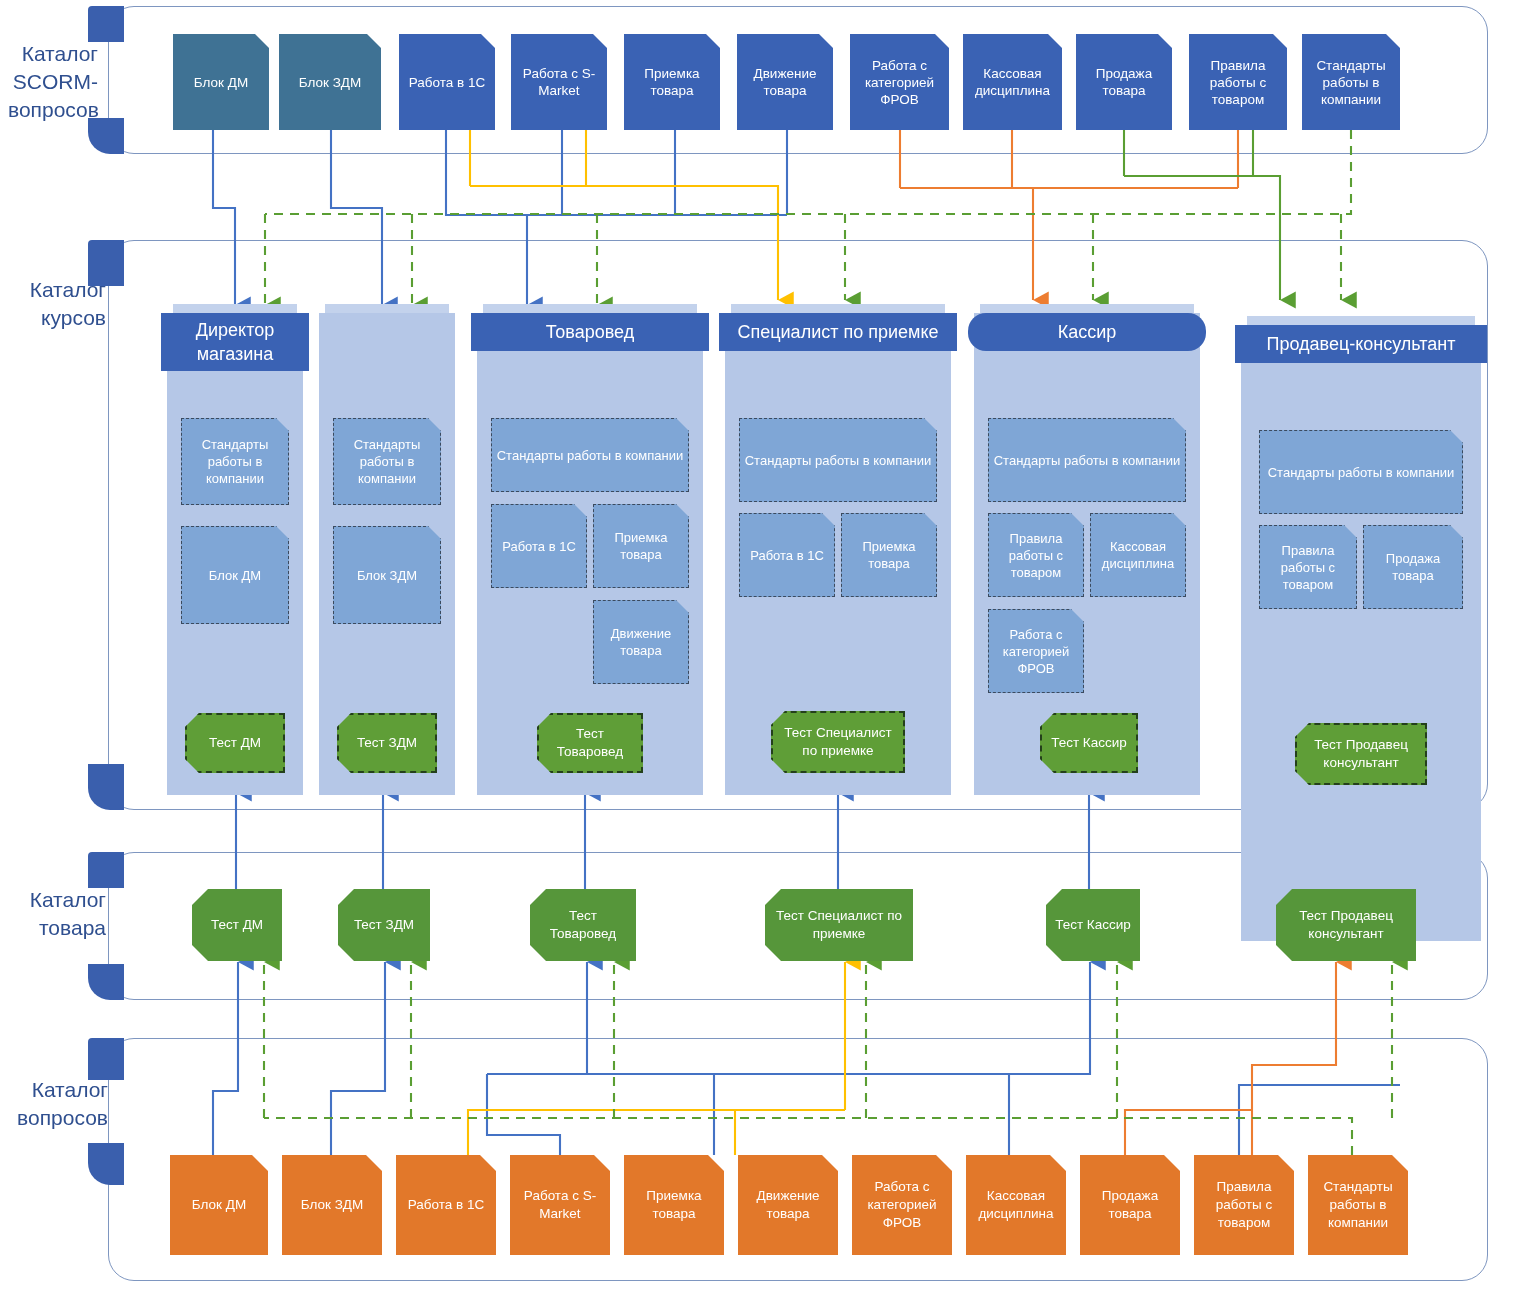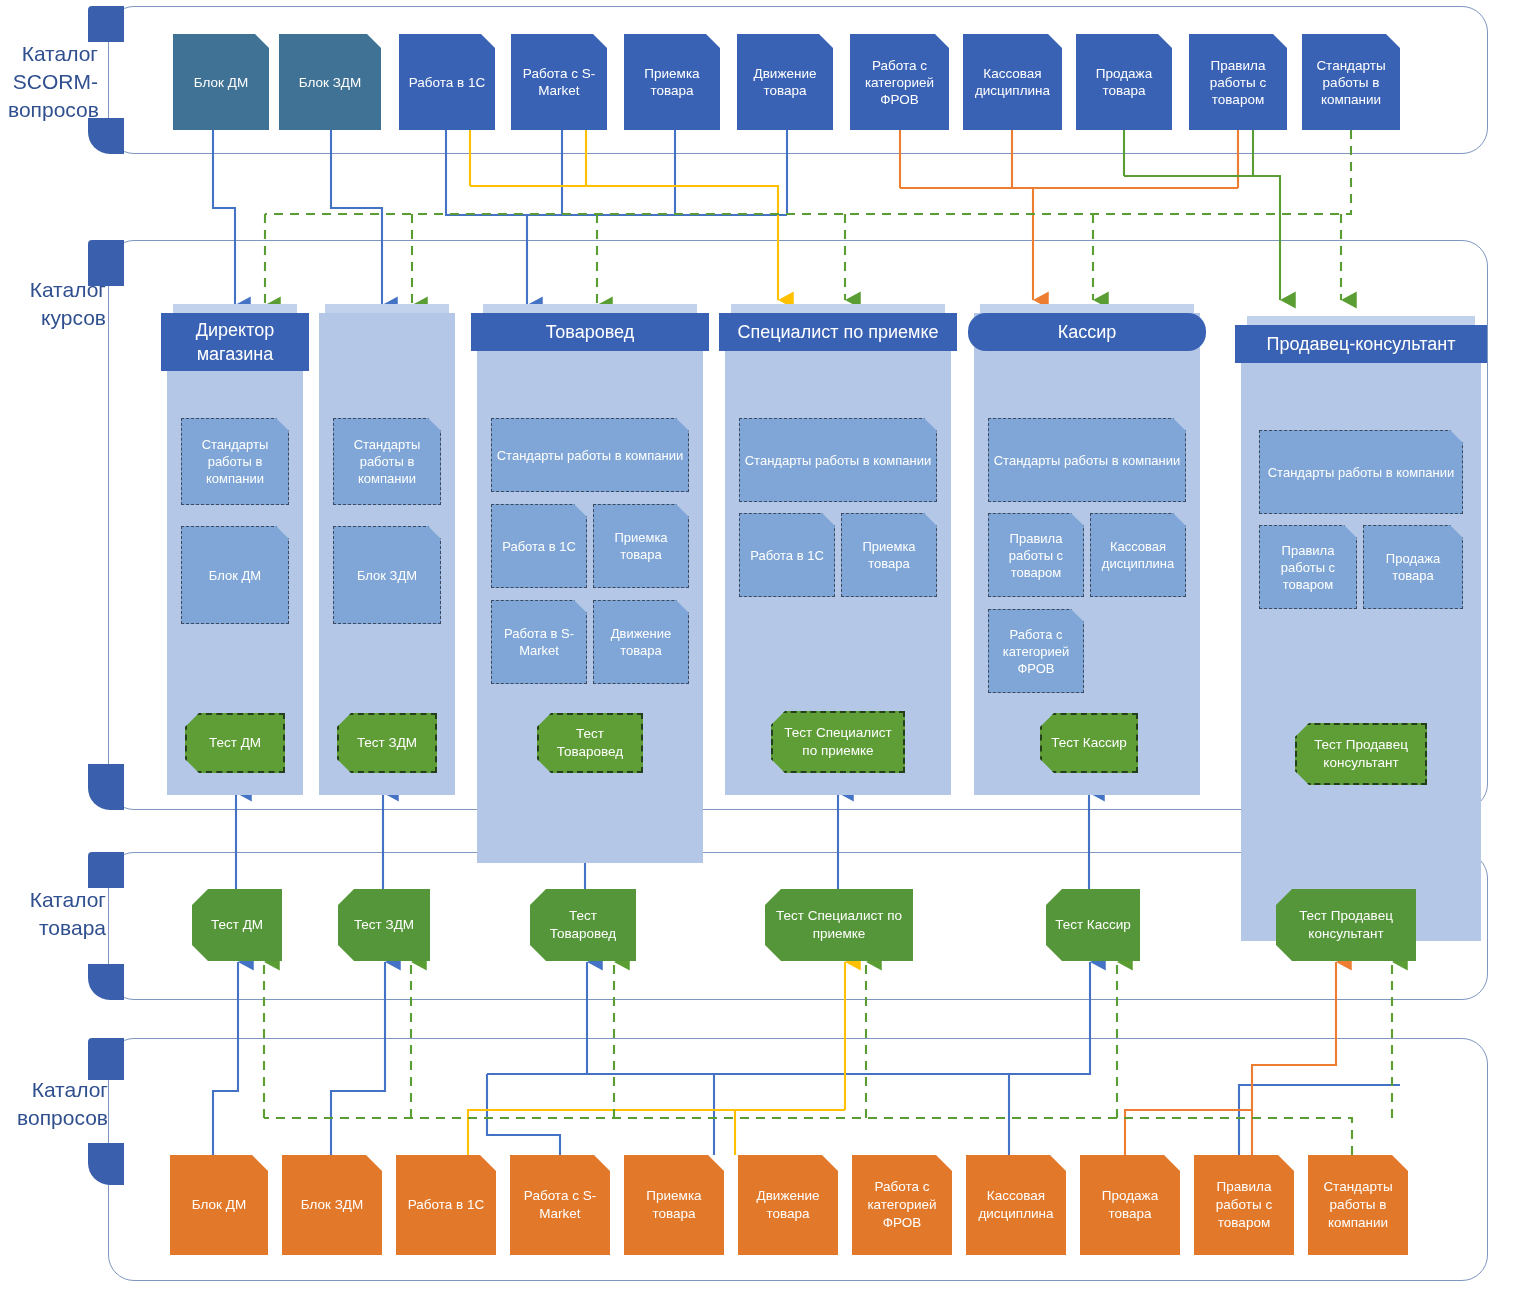--- a/index.html
+++ b/index.html
@@ -234,37 +234,34 @@
         <span>Стандарты работы в компании</span>
       </div>
     <div class="mod" style="left:14px;top:213px;width:108px;height:98px;">
         <span>Блок ЗДМ</span>
       </div>
     <div class="testmod" style="left:18px;top:400px;width:100px;height:60px;">
         <span>Тест ЗДМ</span>
       </div>
   </div>
 
-  <div class="course" style="left:477px;top:313px;width:226px;height:550px;">
+  <div class="course" style="left:477px;top:313px;width:226px;height:482px;">
     <div class="course-cap"></div>
     <div class="course-head" style="height:38px;">
         <span>Товаровед</span>
       </div>
     <div class="mod" style="left:14px;top:105px;width:198px;height:74px;">
         <span>Стандарты работы в компании</span>
       </div>
     <div class="mod" style="left:14px;top:191px;width:96px;height:84px;">
         <span>Работа в 1С</span>
       </div>
     <div class="mod" style="left:116px;top:191px;width:96px;height:84px;">
         <span>Приемка товара</span>
       </div>
-    <div class="mod" style="left:14px;top:287px;width:96px;height:84px;">
-        <span>Работа в S-Market</span>
-      </div>
     <div class="mod" style="left:116px;top:287px;width:96px;height:84px;">
         <span>Движение товара</span>
       </div>
     <div class="testmod" style="left:60px;top:400px;width:106px;height:60px;">
         <span>Тест Товаровед</span>
       </div>
   </div>
 
   <div class="course" style="left:725px;top:313px;width:226px;height:482px;padding-left:20px;">
     <div class="course-cap"></div>

